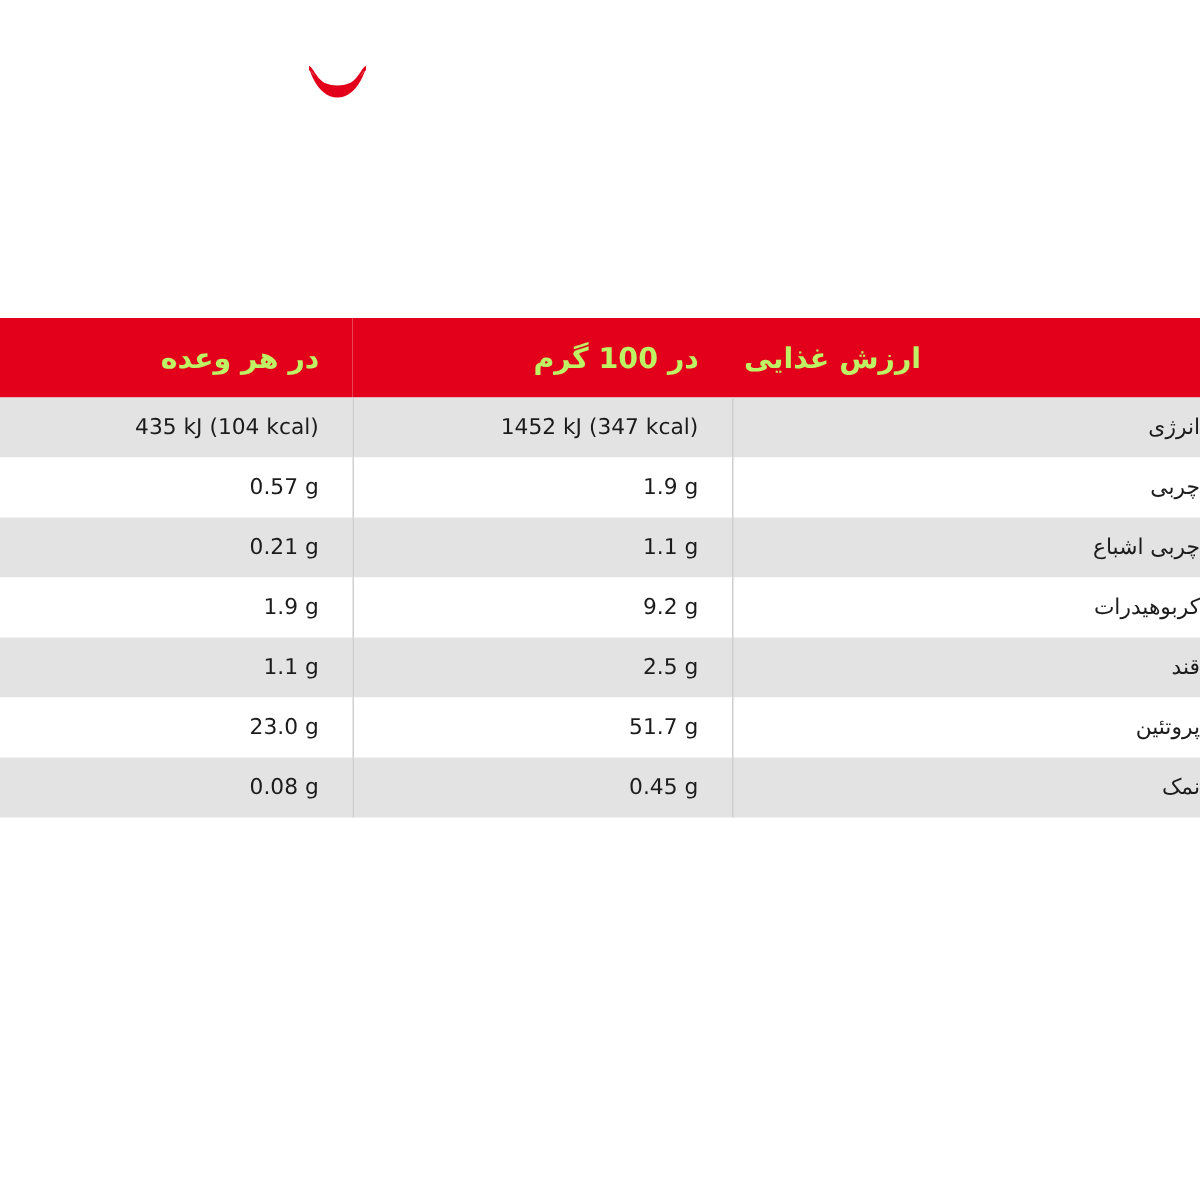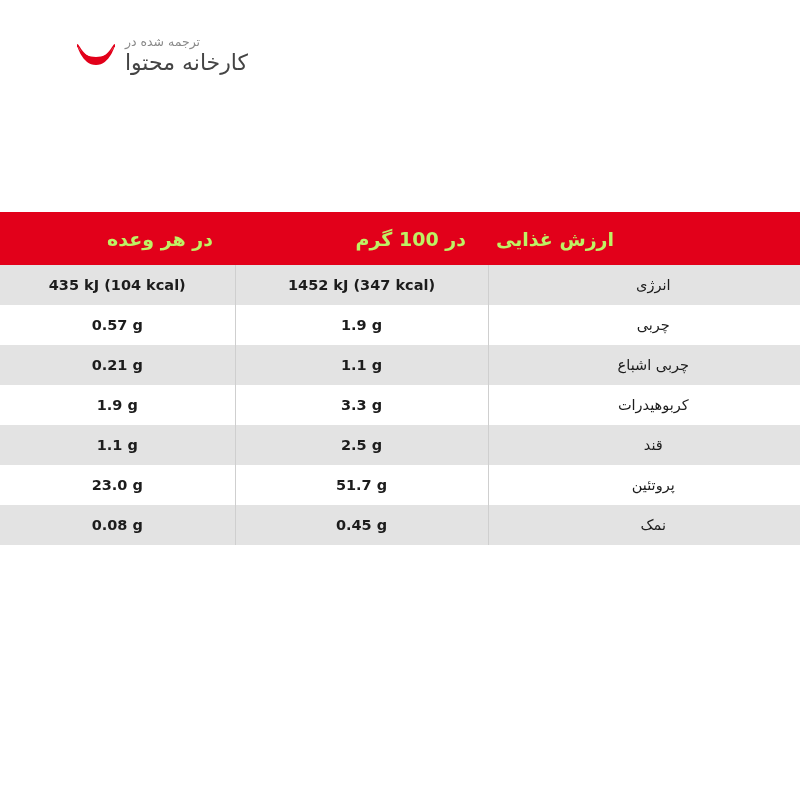--- a/index.html
+++ b/index.html
@@ -100,52 +100,47 @@
   #nutrition-table tbody td.cell-label {
     text-align: right;
     padding-left: 0;
     padding-right: 0;
     padding-inline-start: 0;
   }
   
   #nutrition-table tbody td.cell-label span.lbl {
     display: inline-block;
     width: 100%;
-    text-align: center;
+    text-align: right;
     padding-left: 18px;
     box-sizing: border-box;
     direction: rtl;
   }
   #nutrition-table thead th.col-label span.lbl {
     display: inline-block;
     width: 100%;
     text-align: left;
     padding-left: 8px;
     box-sizing: border-box;
     direction: rtl;
     margin-left: 15px;
   }
   #nutrition-table tbody td.cell-value {
-    text-align: center;
+    text-align: right;
     direction: ltr;
-    font-weight: bold;
   }
   
   #nutrition-table tbody td.cell-value {
     border-right: 1px solid #cfcfcf;
   }
 </style>
 </head>
 <body>
 
 <div id="watermark">
-  <div id="wm-text">
-    <div id="wm-sub">ترجمه شده در</div>
-    <div id="wm-main">کارخانه محتوا</div>
-  </div>
   <div id="wm-mark">
     <svg viewBox="0 0 46 40" width="46" height="40" aria-hidden="true">
       <path d="M4 10 C4 10, 9 30, 23 30 C37 30, 42 10, 42 10
                C42 10, 37 22, 23 22 C9 22, 4 10, 4 10 Z" fill="#e2001a"></path>
       <path d="M4 9 C7 9, 10 23, 23 23 C36 23, 39 9, 42 9
                L42 12 C38 12, 35 28, 23 28 C11 28, 8 12, 4 12 Z" fill="#e2001a"></path>
     </svg>
   </div>
 </div>
 
@@ -175,21 +170,21 @@
       <td class="cell-value">1.9 g</td>
       <td class="cell-value">0.57 g</td>
     </tr>
     <tr class="row-alt">
       <td class="cell-label"><span class="lbl">چربی اشباع</span></td>
       <td class="cell-value">1.1 g</td>
       <td class="cell-value">0.21 g</td>
     </tr>
     <tr class="row-plain">
       <td class="cell-label"><span class="lbl">کربوهیدرات</span></td>
-      <td class="cell-value">3.3 g</td>
+      <td class="cell-value">9.2 g</td>
       <td class="cell-value">1.9 g</td>
     </tr>
     <tr class="row-alt">
       <td class="cell-label"><span class="lbl">قند</span></td>
       <td class="cell-value">2.5 g</td>
       <td class="cell-value">1.1 g</td>
     </tr>
     <tr class="row-plain">
       <td class="cell-label"><span class="lbl">پروتئین</span></td>
       <td class="cell-value">51.7 g</td>

